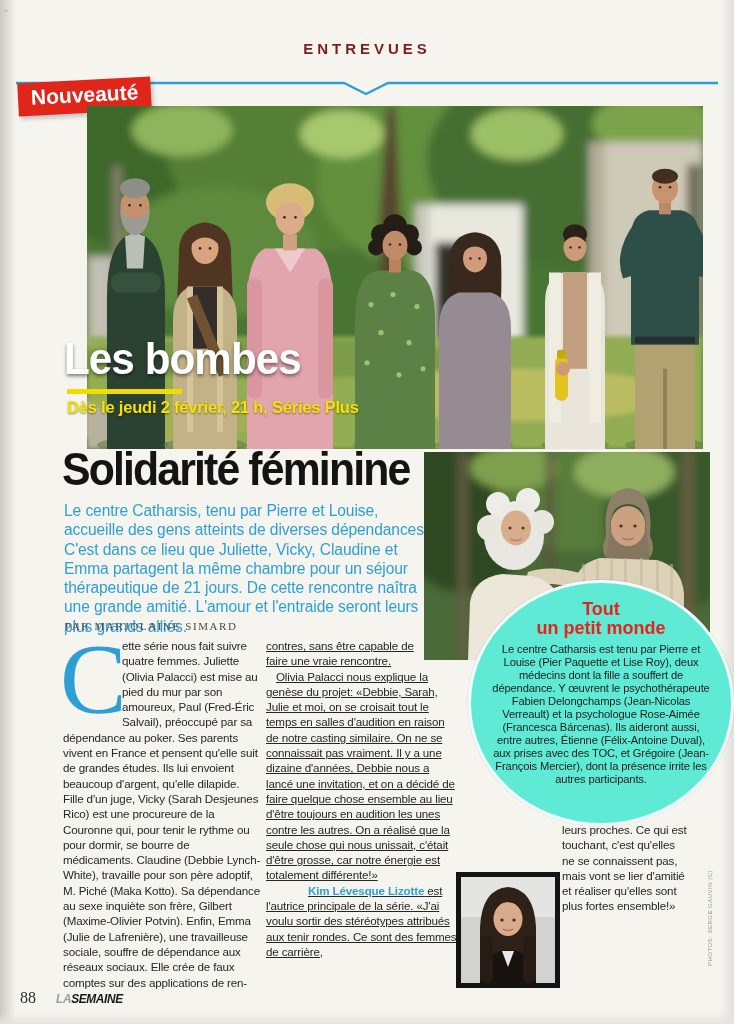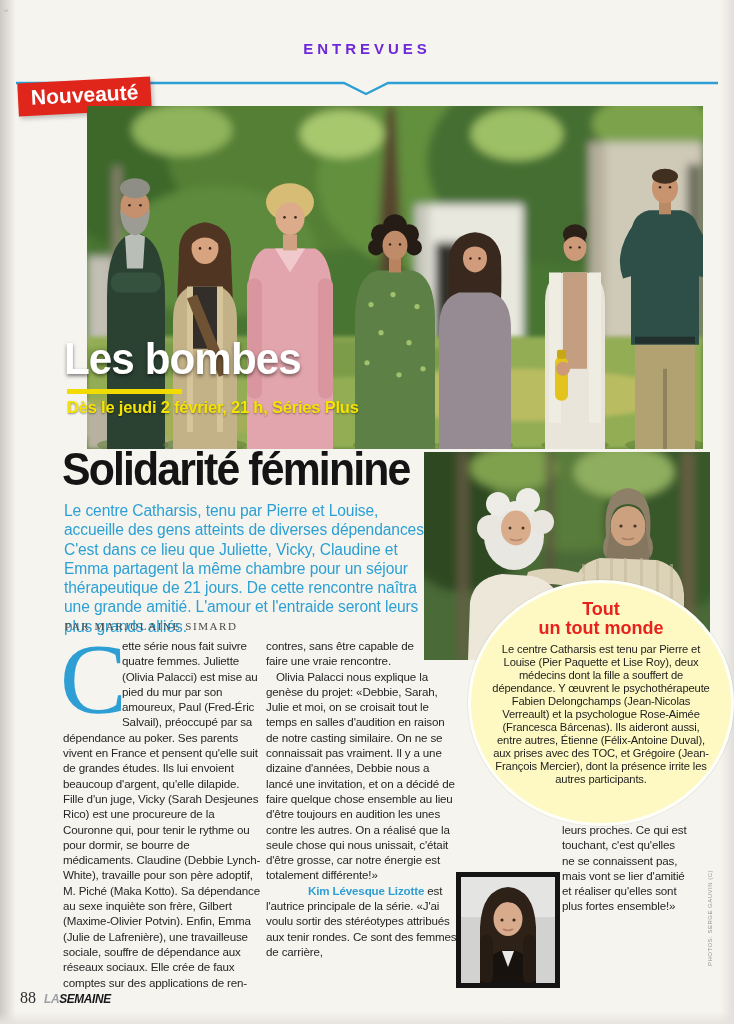--- a/index.html
+++ b/index.html
@@ -10,21 +10,21 @@
   
   .edge-left{position:absolute;left:0;top:0;bottom:0;width:16px;
     background:linear-gradient(90deg,#ccc9c4,rgba(246,244,239,0));pointer-events:none;}
   .edge-right{position:absolute;right:0;top:0;bottom:0;width:14px;
     background:linear-gradient(270deg,#e2dfda,rgba(246,244,239,0));pointer-events:none;}
   .edge-bottom{position:absolute;left:0;bottom:0;right:0;height:12px;
     background:linear-gradient(0deg,#e6e3de,rgba(246,244,239,0));pointer-events:none;}
 
   .section-header{
     position:absolute;left:0;top:40px;width:734px;text-align:center;
-    font-size:15px;font-weight:bold;letter-spacing:4px;color:#6d28d9;
+    font-size:15px;font-weight:bold;letter-spacing:4px;color:#7f1d1d;
   }
   .rule{position:absolute;left:14px;top:80px;}
 
   .badge{
     position:absolute;left:18px;top:80px;background:#e0251b;color:#fff;
     font-size:21px;font-weight:bold;padding:3px 13px 6px;transform:rotate(-3deg);
     box-shadow:2px 3px 4px rgba(0,0,0,.22);
   }
 
   .main-photo{position:absolute;left:87px;top:106px;width:616px;height:343px;}
@@ -48,49 +48,49 @@
     font-size:15.6px;line-height:19.3px;color:#2ca0d4;letter-spacing:-.1px;
   }
   .byline{
     position:absolute;left:65px;top:620px;font-size:11px;letter-spacing:1.6px;color:#4c4c4c;font-family:Liberation Serif, serif;
   }
 
   .couple-photo{position:absolute;left:424px;top:452px;width:286px;height:208px;}
 
   .bubble{
     position:absolute;left:468px;top:580px;width:260px;height:240px;border-radius:50%;
-    background:#fef9c3;text-align:center;border:3px solid rgba(255,255,255,.9);
+    background:#5eead4;text-align:center;border:3px solid rgba(255,255,255,.9);
     box-shadow:0 0 0 1px rgba(0,0,0,.05);
   }
   .bubble-title{margin-top:17px;font-size:18px;line-height:19px;font-weight:bold;color:#e8221c;}
   .bubble-body{
     margin:5px auto 0;width:218px;font-size:11.2px;line-height:13px;color:#1d1d1d;
     letter-spacing:-.15px;
   }
 
   .col{position:absolute;font-size:11.6px;line-height:15.3px;color:#262626;letter-spacing:-.15px;}
   .col1{left:63px;top:638px;width:199px;}
-  .col2{left:266px;top:638px;width:193px;}
+  .col2{left:266px;top:638px;width:193px;text-decoration:underline;}
   .col3{left:482px;top:822px;width:230px;}
   .col p{margin:0;}
   .indent{text-indent:10px;}
   .col2 .p1{padding-right:28px;}
   .col3 .p2{margin-left:80px;width:126px;}
   .dropcap{
     float:left;font-family:"Liberation Serif",serif;font-size:100px;line-height:78px;
     color:#2e9fd4;width:58px;margin:2px 4px 0 -3px;font-weight:normal;
   }
   .kim{color:#2e9fd4;font-weight:bold;margin-left:32px;}
 
   .portrait{
     position:absolute;left:456px;top:872px;width:94px;height:106px;
     border:5px solid #141414;background:#d8d8d6;
   }
 
-  .footer{position:absolute;left:20px;top:989px;display:flex;align-items:baseline;gap:8px;}
+  .footer{position:absolute;left:20px;top:989px;display:flex;align-items:baseline;gap:20px;}
   .page-num{font-family:"Liberation Serif",serif;font-size:16px;color:#2c2c2c;}
   .maglogo{font-size:13.5px;font-weight:bold;font-style:italic;letter-spacing:-.4px;transform:scaleX(.88);transform-origin:left;}
   .maglogo .la{color:#9aa0a4;}
   .maglogo .semaine{color:#17181a;}
 
   .credit{
     position:absolute;left:652px;top:913px;width:120px;height:10px;
     transform:rotate(-90deg);font-size:6px;color:#9b9b97;letter-spacing:.5px;
     white-space:nowrap;text-align:center;
   }
@@ -313,21 +313,21 @@
       <path d="M74 68 Q78 48 94 49 Q110 51 109 66 Q102 58 92 58 Q80 58 74 68 Z" fill="#ecebe6"></path>
       <circle cx="86" cy="76" r="1.5" fill="#4a3526"></circle>
         <circle cx="99" cy="76" r="1.5" fill="#4a3526"></circle>
       <path d="M86 87 Q92 90 98 87" stroke="#b5886b" stroke-width="1.4" fill="none"></path>
     </g>
   </svg>
 
   <div class="bubble">
     <div class="bubble-title">
       <span>Tout</span><br>
-      <span>un tout monde</span>
+      <span>un petit monde</span>
     </div>
     <div class="bubble-body">Le centre Catharsis est tenu par Pierre et Louise (Pier Paquette et Lise Roy), deux médecins dont la fille a souffert de dépendance. Y œuvrent le psychothérapeute Fabien Delongchamps (Jean-Nicolas Verreault) et la psychologue Rose-Aimée (Francesca Bárcenas). Ils aideront aussi, entre autres, Étienne (Félix-Antoine Duval), aux prises avec des TOC, et Grégoire (Jean-François Mercier), dont la présence irrite les autres participants.</div>
   </div>
 
   <div class="col col1">
     <span class="dropcap">C</span><span>ette série nous fait suivre quatre femmes. Juliette (Olivia Palacci) est mise au pied du mur par son amoureux, Paul (Fred-Éric Salvail), préoccupé par sa dépendance au poker. Ses parents vivent en France et pensent qu'elle suit de grandes études. Ils lui envoient beaucoup d'argent, qu'elle dilapide. Fille d'un juge, Vicky (Sarah Desjeunes Rico) est une procureure de la Couronne qui, pour tenir le rythme ou pour dormir, se bourre de médicaments. Claudine (Debbie Lynch-White), travaille pour son père adoptif, M. Piché (Maka Kotto). Sa dépendance au sexe inquiète son frère, Gilbert (Maxime-Olivier Potvin). Enfin, Emma (Julie de Lafrenière), une travailleuse sociale, souffre de dépendance aux réseaux sociaux. Elle crée de faux comptes sur des applications de ren-</span>
   </div>
 
   <div class="col col2">
     <p class="p1">contres, sans être capable de faire une vraie rencontre.</p>

